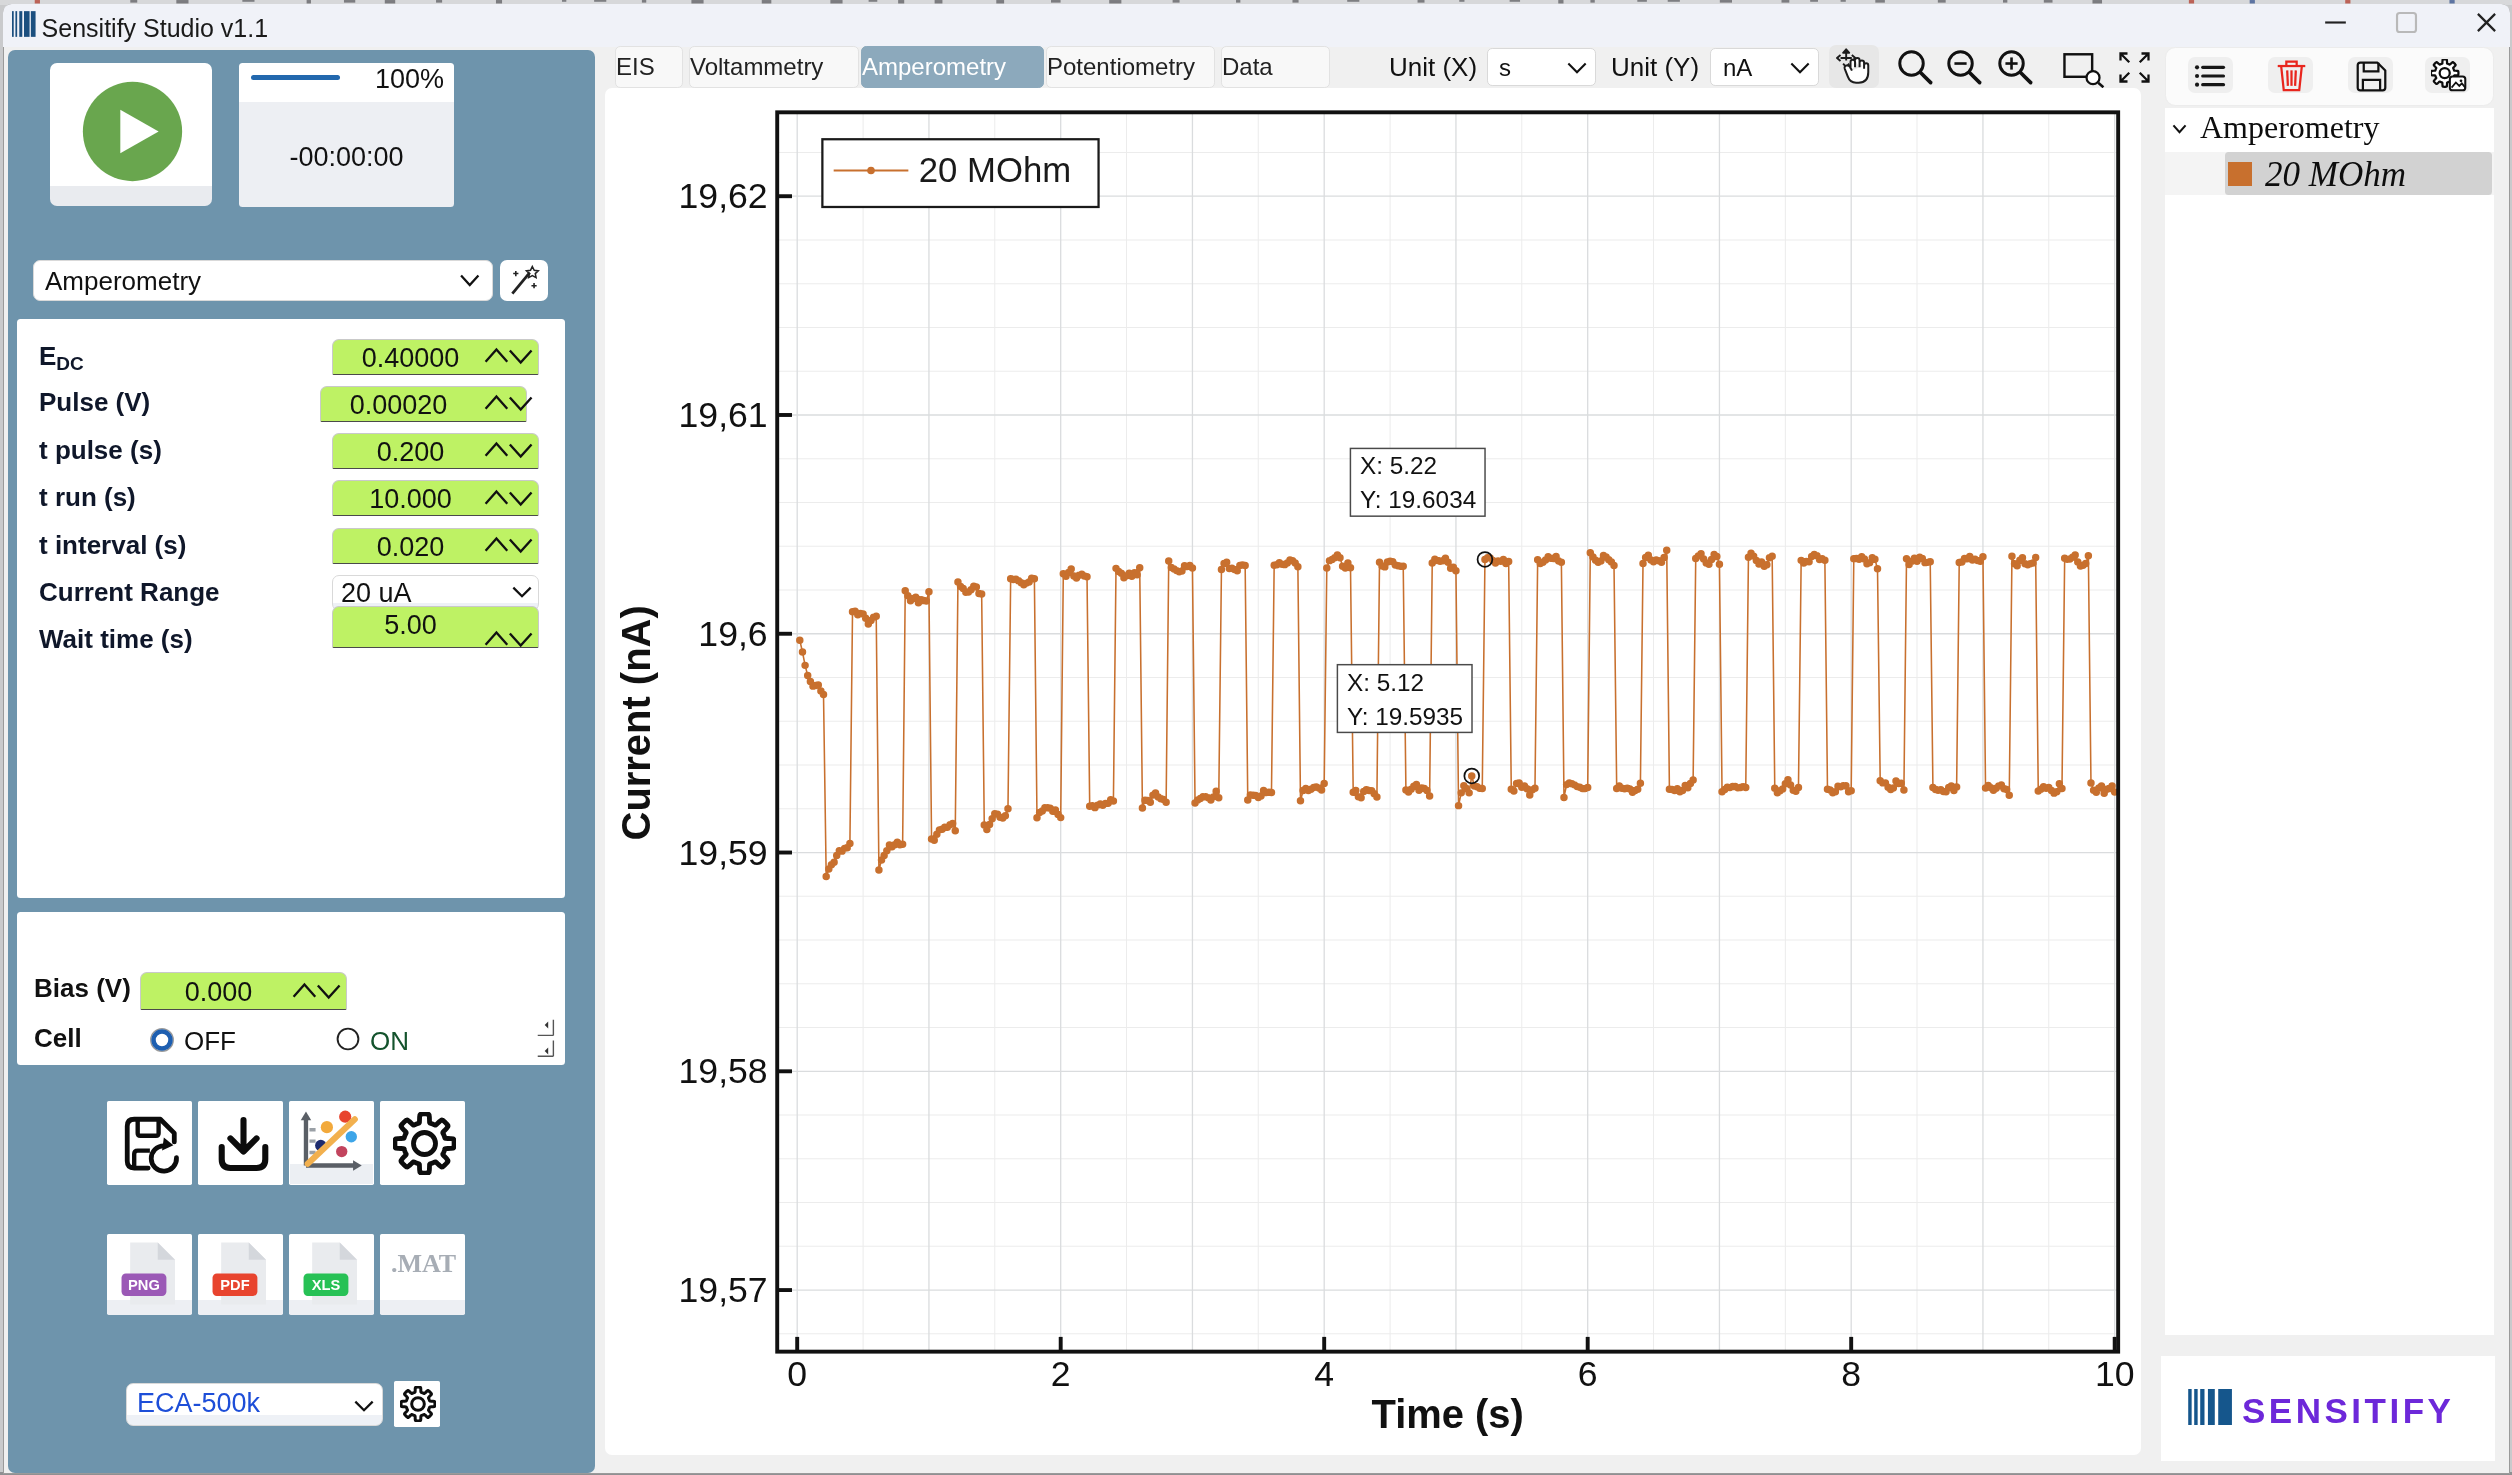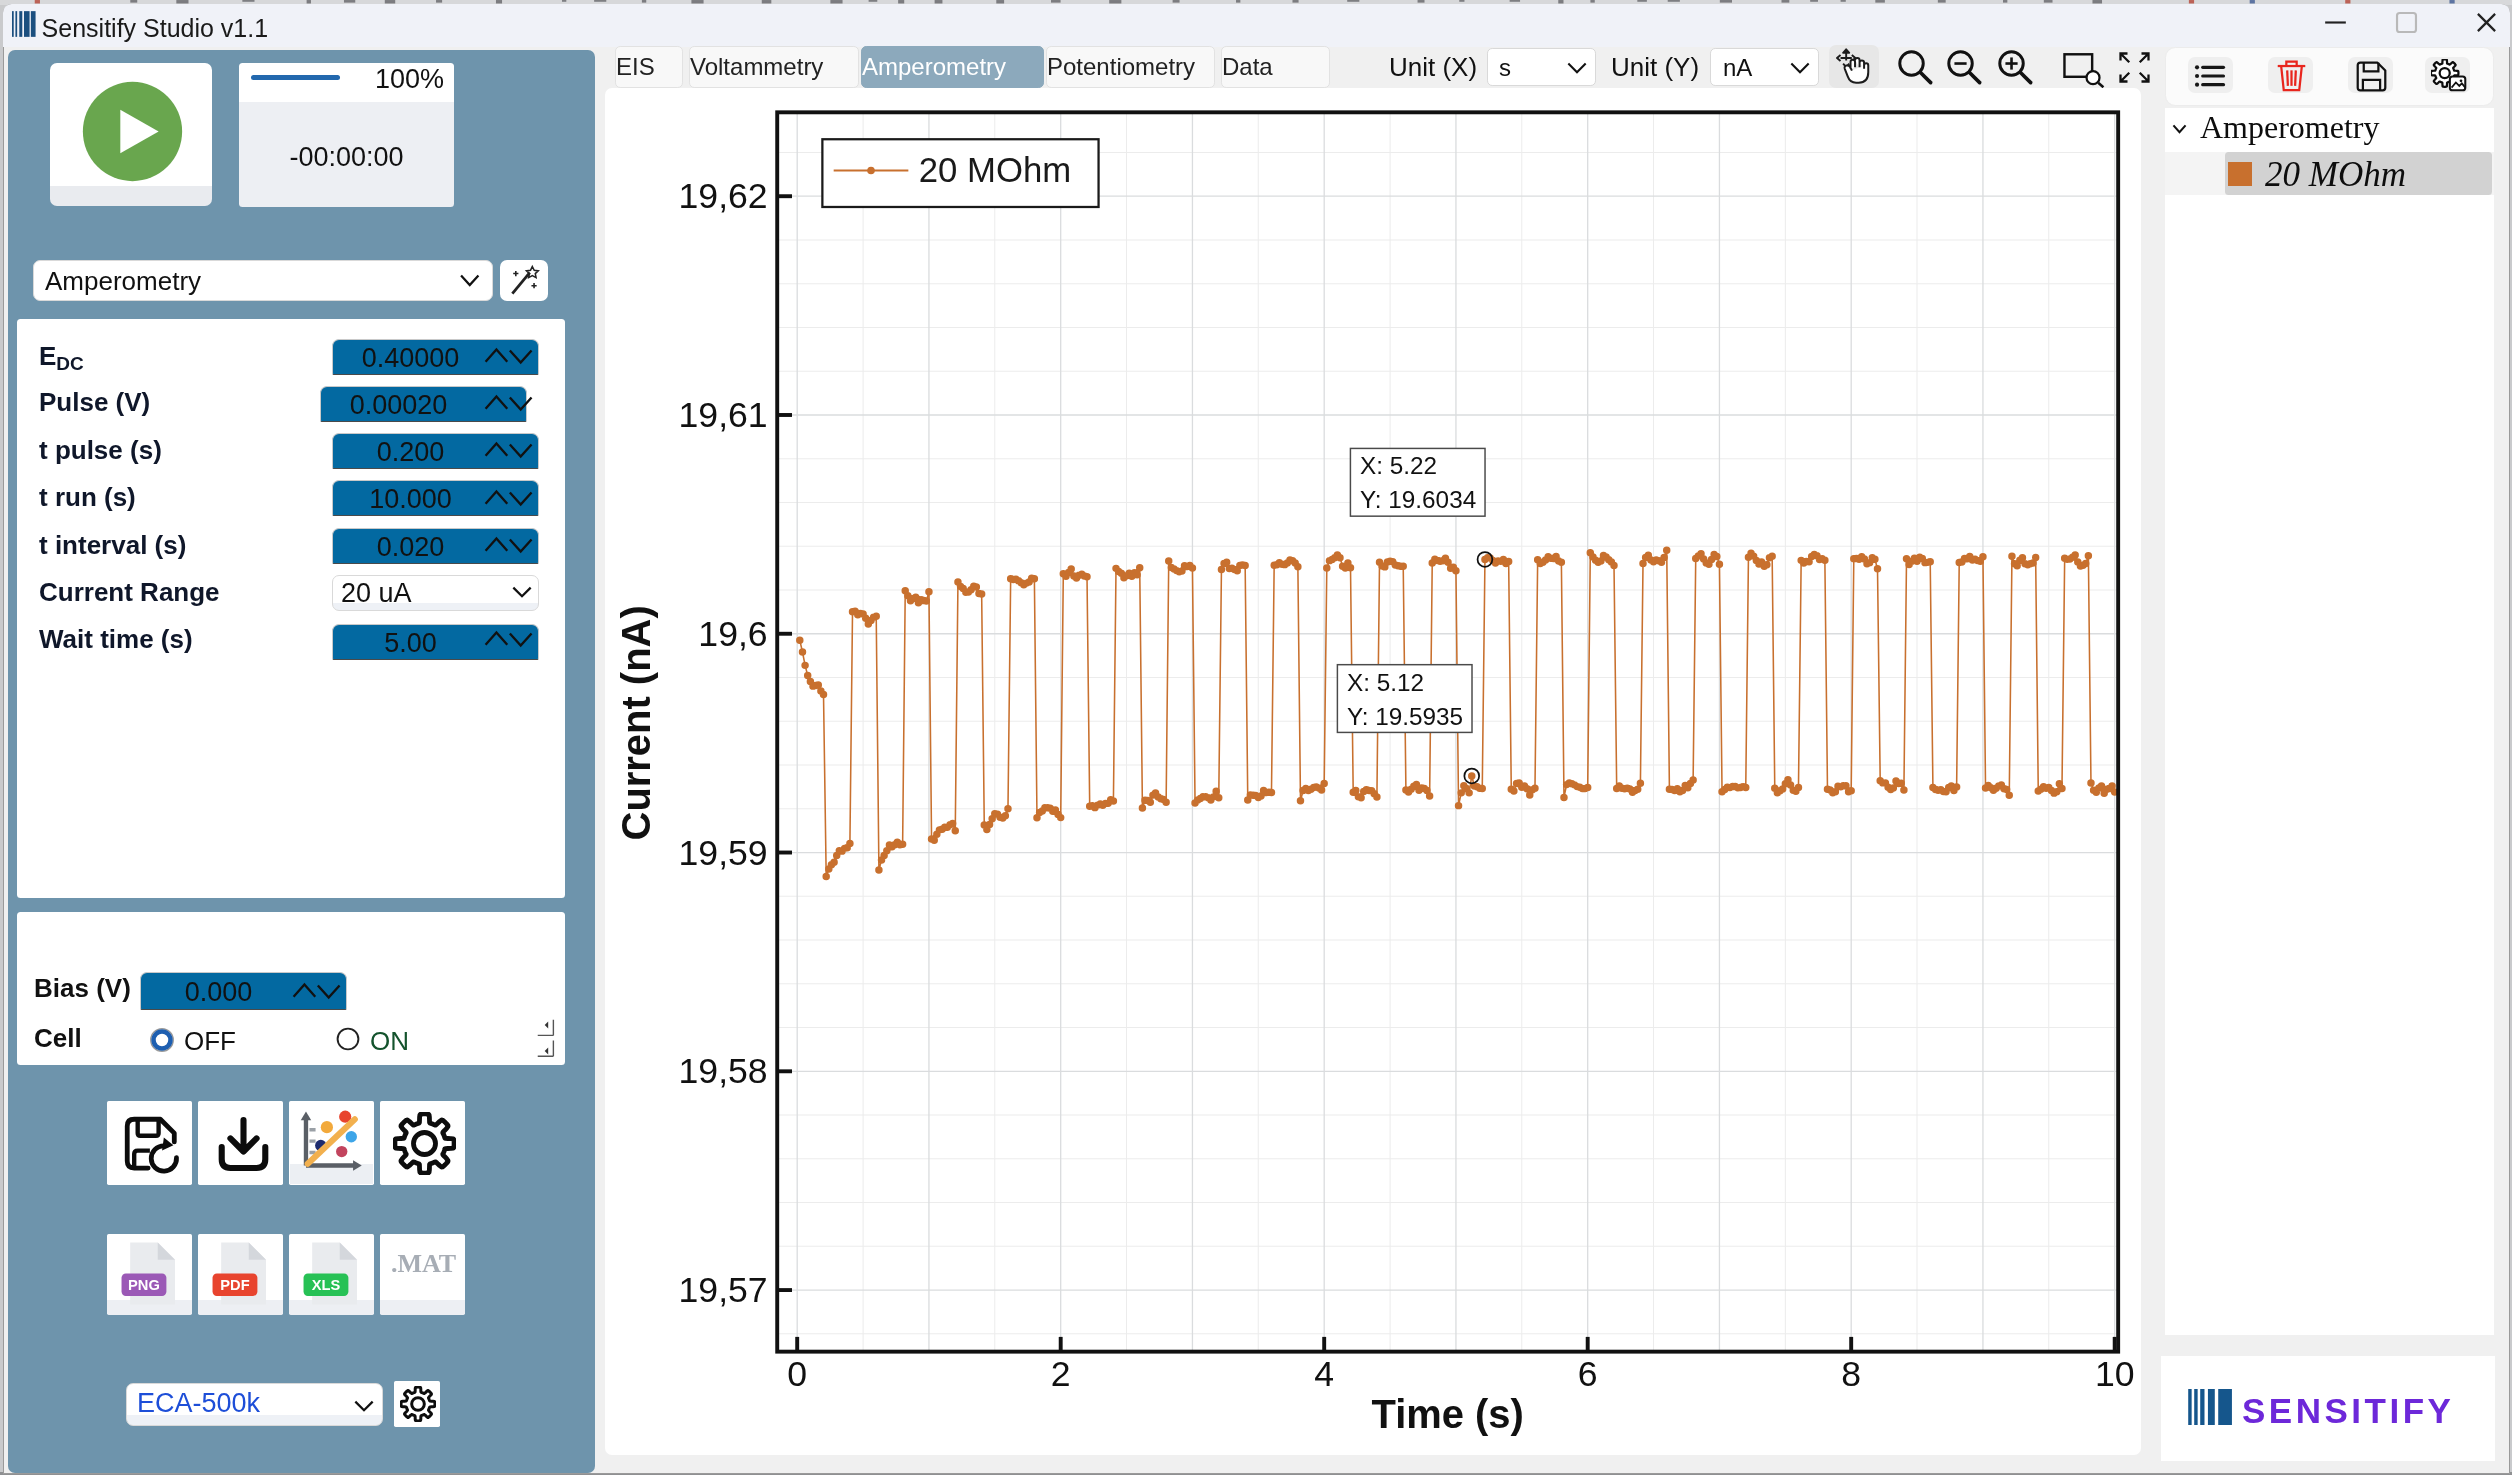--- a/index.html
+++ b/index.html
@@ -3,21 +3,21 @@
 <style>
 *{margin:0;padding:0;box-sizing:border-box}
 html,body{width:2512px;height:1476px;overflow:hidden;background:#c9cacc;font-family:"Liberation Sans",sans-serif}
 .abs{position:absolute}
 #stage{position:relative;width:2512px;height:1476px}
 #win{position:absolute;left:2.6px;top:4.3px;width:2507px;height:1470px;background:#f0f0f0;border:0.9px solid #9a9a9a;border-radius:8.7px 8.7px 0 0}
 #titlebar{position:absolute;left:2.6px;top:4.3px;width:2507px;height:43px;background:#f0f2f8;border-radius:8.7px 8.7px 0 0}
 #titletext{position:absolute;left:39px;top:9.6px;font-size:25px;color:#1a1a1a}
 .sidebar{position:absolute;left:7.8px;top:50px;width:587px;height:1423px;background:#6e94ac;border-radius:7px}
 .card{position:absolute;background:#fff;border-radius:5.2px}
-.spin{position:absolute;background:#0369a1;border:0.9px solid #c9c9c9;border-radius:7px 7px 1.7px 1.7px;border-bottom:1.7px solid #4a4a4a}
+.spin{position:absolute;background:#bef264;border:0.9px solid #c9c9c9;border-radius:7px 7px 1.7px 1.7px;border-bottom:1.7px solid #4a4a4a}
 .spinval{position:absolute;left:0;right:50px;text-align:center;font-size:27px;color:#111;top:2.6px}
 .plabel{position:absolute;left:39px;font-size:26px;font-weight:bold;color:#0f172a}
 .tabbtn{position:absolute;top:46px;height:42px;background:#f8f8f8;border:0.9px solid #e2e2e2;border-radius:5.2px;font-size:24px;color:#222;text-align:left;line-height:40px}
 .tabsel{background:#8ca9bc;color:#fff;border-color:#8ca9bc}
 .dd{position:absolute;background:#fff;border:0.9px solid #d9d9d9;border-radius:5.2px}
 svg{display:block}
 </style></head>
 <body>
 <div id="stage">
 <div class="abs" style="left:0;top:0;width:2512px;height:5.2px;background:#d7d8da"></div>
@@ -153,21 +153,21 @@
       <path d="M3 26 L15.5 12 L28 26" fill="none" stroke="#111" stroke-width="2.7"></path>
       <path d="M31 13 L43.5 27 L56 13" fill="none" stroke="#111" stroke-width="2.7"></path>
     </svg>
 <div class="plabel" style="top:577px">Current Range</div>
 <div class="dd" style="left:332px;top:575px;width:207px;height:36px;border-radius:7px;background:linear-gradient(#ffffff 78%,#eef1f6 78%)"></div>
 <div class="abs" style="left:341px;top:578px;font-size:27px;color:#111">20 uA</div>
 <svg class="abs" style="left:509px;top:585px" width="26" height="15.6" viewBox="0 0 30 18">
       <path d="M5 3 L15 13 L25 3" fill="none" stroke="#111" stroke-width="2.6"></path>
     </svg>
 <div class="plabel" style="top:624px">Wait time (s)</div>
-<div class="spin" style="left:332px;top:624px;width:207px;height:36px">
+<div class="spin" style="left:332px;top:606px;width:207px;height:42px">
       <div class="spinval">5.00</div>
     </div>
 <svg class="abs" style="left:483px;top:622px" width="52" height="35" viewBox="0 0 60 40">
       <path d="M3 26 L15.5 12 L28 26" fill="none" stroke="#111" stroke-width="2.7"></path>
       <path d="M31 13 L43.5 27 L56 13" fill="none" stroke="#111" stroke-width="2.7"></path>
     </svg>
 <div class="card" style="left:16.5px;top:912px;width:548px;height:153px;border-radius:3.5px"></div>
 <div class="abs" style="left:34px;top:973px;font-size:26px;font-weight:bold;color:#111">Bias (V)</div>
 <div class="spin" style="left:140px;top:972px;width:207px;height:38px">
       <div class="spinval" style="top:4.3px">0.000</div>

